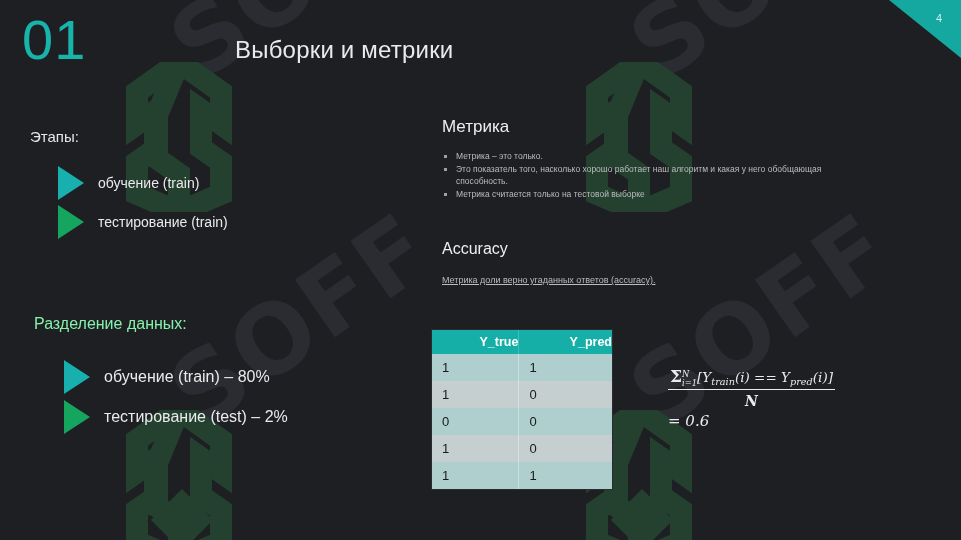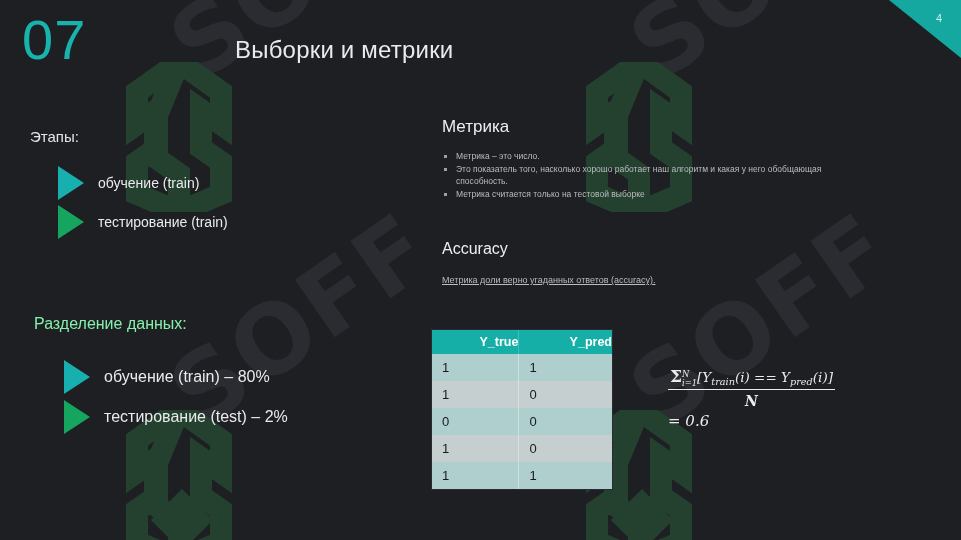--- a/index.html
+++ b/index.html
@@ -233,21 +233,21 @@
 
     <div class="wm-diamond" style="left:160px;top:498px;"></div>
     <div class="wm-diamond" style="left:620px;top:498px;"></div>
   </div>
 
   <div class="corner-tri"></div>
   <div class="page-num">4</div>
 
   <div class="content">
 
-    <div class="sec-num">07</div>
+    <div class="sec-num">01</div>
     <div class="slide-title">Выборки и метрики</div>
 
     <div class="lbl-stages">Этапы:</div>
 
     <div class="arrow-row" style="left:38px;top:166px;">
       <span class="arrow"></span>
       <span class="txt">обучение (train)</span>
     </div>
     <div class="arrow-row" style="left:38px;top:205px;">
       <span class="arrow green"></span>
@@ -261,21 +261,21 @@
       <span class="txt">обучение (train) – 80%</span>
     </div>
     <div class="arrow-row big" style="left:44px;top:400px;">
       <span class="arrow green"></span>
       <span class="txt">тестирование (test) – 2%</span>
     </div>
 
     <div class="h-metric">Метрика</div>
     <div class="bullets">
       <ul>
-        <li>Метрика – это число.</li>
+        <li>Метрика – это только.</li>
         <li>Это показатель того, насколько хорошо работает наш алгоритм и какая у него обобщающая способность.</li>
         <li>Метрика считается только на тестовой выборке</li>
       </ul>
     </div>
 
     <div class="h-acc">Accuracy</div>
     <div class="acc-desc">Метрика доли верно угаданных ответов (accuracy).</div>
 
     <table class="tbl">
       <thead>

